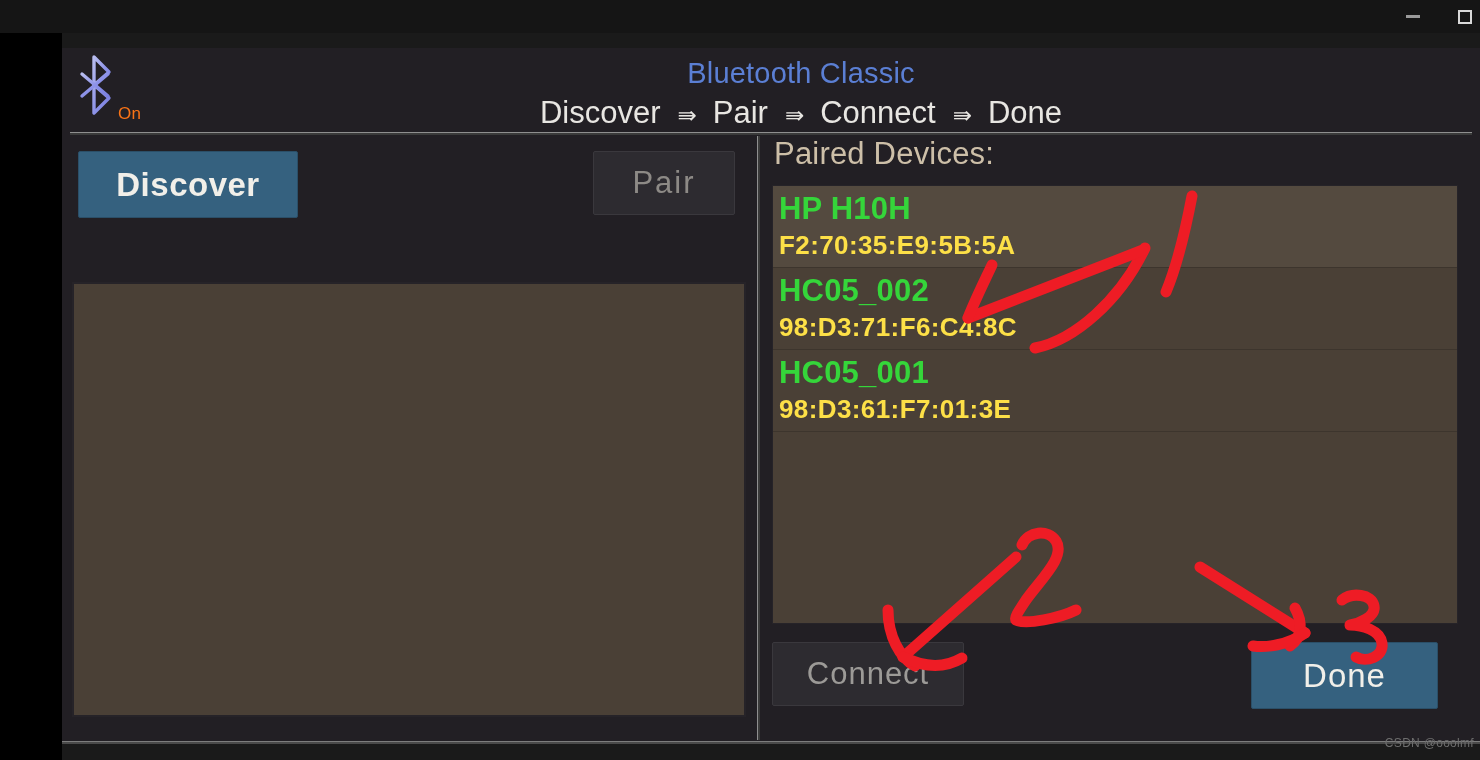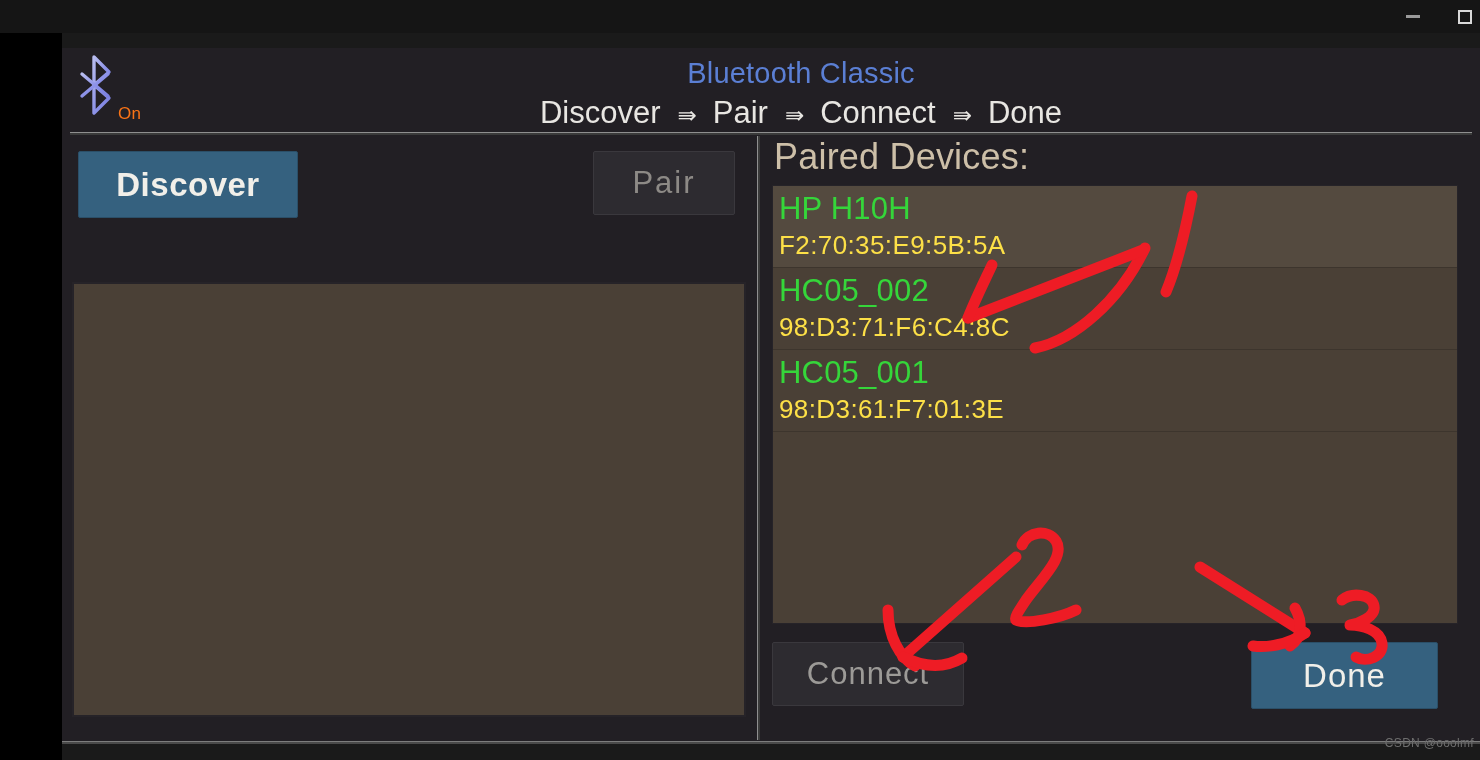--- a/index.html
+++ b/index.html
@@ -105,26 +105,27 @@
   #discovered-list{
     position:absolute;left:10px;top:146px;width:674px;height:435px;
     background:#4a4036;border:2px solid #262328;box-sizing:border-box;
     overflow:hidden;
   }
 
   
   #right-panel{position:absolute;left:700px;top:88px;width:718px;height:604px;}
   #lbl-paired{
     position:absolute;left:12px;top:0px;
-    color:#cdbfa8;font-size:36px;letter-spacing:.2px;
+    color:#cdbfa8;font-size:31px;letter-spacing:.2px;
   }
   #paired-list{
     position:absolute;left:10px;top:49px;width:686px;height:439px;
     background:#4a4036;border:1px solid #262328;box-sizing:border-box;
     overflow:hidden;
+    font-weight:bold;
   }
   .device-row{
     position:relative;height:82px;box-sizing:border-box;
     border-bottom:1px solid #3d352d;cursor:pointer;padding:4px 0 0 6px;
   }
   .device-row.selected{background:#544a3f;}
   .device-name{
     color:#35d63a;font-size:31px;line-height:38px;letter-spacing:.2px;
   }
   .device-mac{

